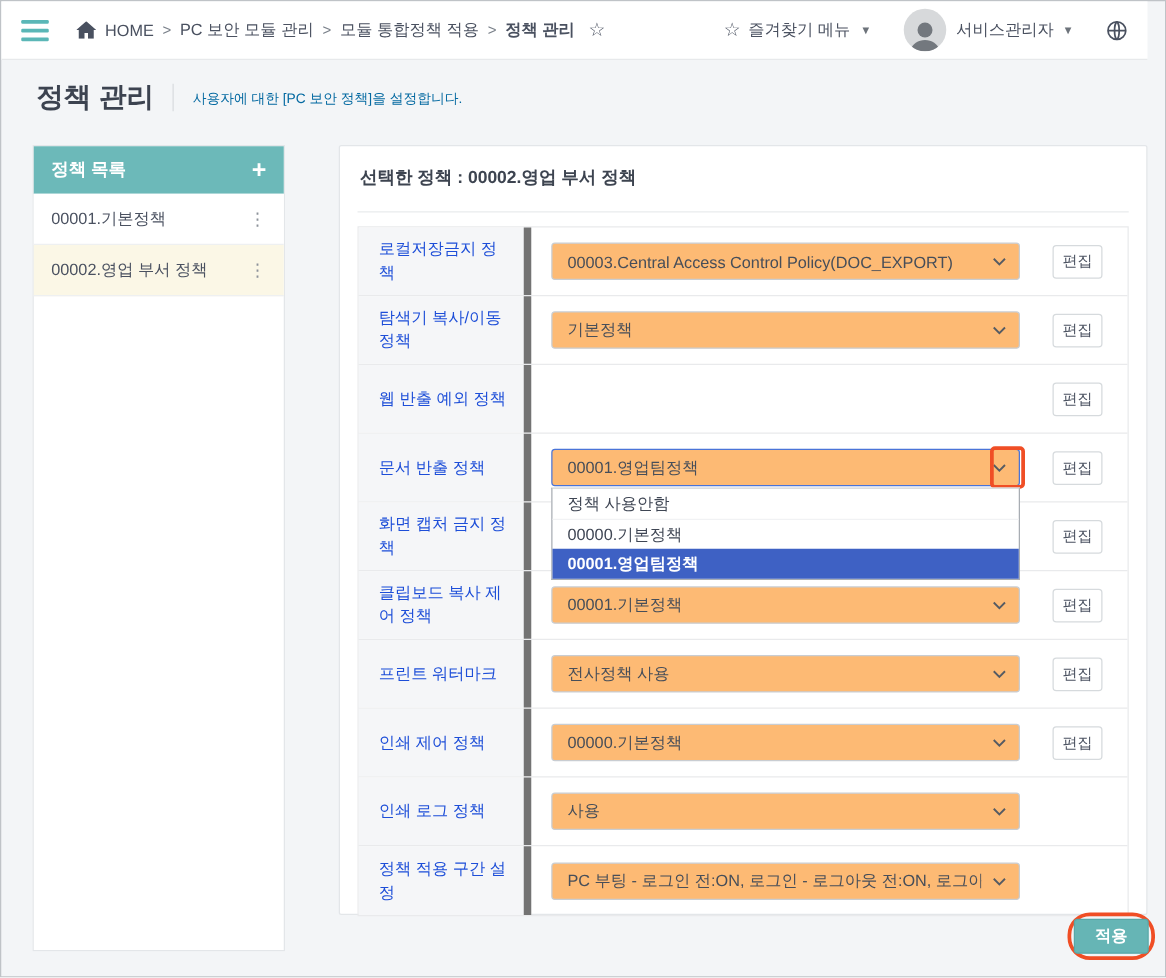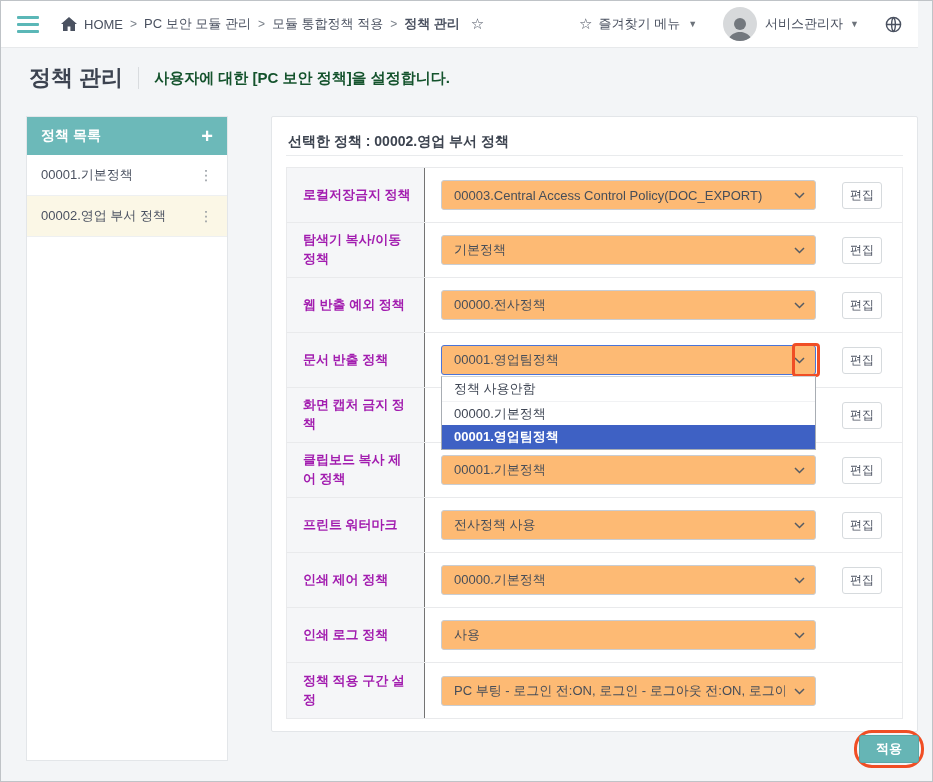--- a/index.html
+++ b/index.html
@@ -22,44 +22,44 @@
   .caret { font-size: 9px; color: #6d737b; margin-left: 2px; }
   .avatar { width: 34px; height: 34px; border-radius: 50%; background: #d7d9db; overflow: hidden;
             display: flex; justify-content: center; align-items: flex-end; margin: 0 8px 0 26px; }
   .user { display: flex; align-items: center; gap: 5px; font-size: 13px; color: #4a5160; cursor: pointer; }
   .globe { margin-left: 26px; display: flex; align-items: center; cursor: pointer; }
 
   
   .title-row { position: absolute; top: 62px; left: 28px; display: flex; align-items: center; gap: 15px; }
   .page-title { font-size: 22px; font-weight: bold; color: #3c4350; }
   .title-div { width: 1px; height: 22px; background: #d9dcdf; }
-  .subtitle { font-size: 15px; font-weight: 700; color: #14532d; }
+  .subtitle { font-size: 11px; font-weight: 400; color: #0369a1; }
 
   
   .sidebar { position: absolute; left: 25px; top: 115px; width: 202px; height: 645px;
              background: #fff; border: 1px solid #e3e6e9; }
   .sb-head { height: 38px; background: #6cb9b9; color: #fff; display: flex; align-items: center;
              padding: 0 14px; font-size: 14px; font-weight: bold; }
   .sb-plus { margin-left: auto; font-size: 20px; font-weight: bold; line-height: 1; cursor: pointer; }
   .list-item { height: 41px; display: flex; align-items: center; padding: 0 10px 0 14px;
                font-size: 13px; color: #4a5160; border-bottom: 1px solid #eef0f1; cursor: pointer; background: #fff; }
   .list-item.selected { background: #fbf7e6; }
   .kebab { margin-left: auto; color: #8d939a; font-size: 14px; padding: 0 4px; cursor: pointer; }
 
   
   .panel { position: absolute; left: 270px; top: 115px; width: 647px; height: 616px;
            background: #fff; border: 1px solid #e3e6e9; border-radius: 2px; padding: 10px 14px 0; }
-  .panel-heading { font-size: 14px; font-weight: bold; color: #3d4450; padding: 6px 2px 4px;
+  .panel-heading { font-size: 14px; font-weight: bold; color: #3d4450; padding: 6px 2px 18px;
                    border-bottom: 1px solid #e9ebed; margin-bottom: 11px; }
   .form-table { border: 1px solid #e9eaec; }
   .form-row { display: flex; height: 55px; border-bottom: 1px solid #e9eaec; }
   .form-row:last-child { border-bottom: none; }
-  .cell-label { width: 138px; background: #f5f6f8; border-right: 1px solid #737373;
+  .cell-label { width: 138px; background: #f5f6f8; border-right: 6px solid #737373;
                 display: flex; align-items: center; padding: 0 12px 0 16px;
-                font-size: 13px; font-weight: bold; color: #a21caf; line-height: 1.45; }
+                font-size: 13px; font-weight: normal; color: #1d4ed8; line-height: 1.45; }
   .cell-control { flex: 1; display: flex; align-items: center; position: relative; padding-left: 16px; }
   .select-box { width: 375px; height: 30px; border: 1px solid #c9cdd2; border-radius: 3px;
                 background: #fdba74; display: flex; align-items: center; padding: 0 30px 0 12px;
                 font-size: 13px; color: #474e59; position: relative; cursor: pointer; }
   .select-box.focused { border-color: #4a74d8; }
   .sel-val { white-space: nowrap; overflow: hidden; }
   .chev { position: absolute; right: 10px; top: 11px; display: flex; }
   .red-box { position: absolute; right: -5px; top: -3px; width: 28px; height: 34px;
              border: 3px solid #f04e25; border-radius: 4px; pointer-events: none; }
   .edit-btn { margin-left: auto; margin-right: 20px; width: 40px; height: 27px; background: #fff;
@@ -178,28 +178,20 @@
                   <path d="M1 1l4.5 4.5L10 1" fill="none" stroke="#555b63" stroke-width="1.5"></path>
                 </svg>
               </span>
             </div>
             <button class="edit-btn">편집</button>
           </div>
         </div>
         <div class="form-row">
           <div class="cell-label">웹 반출 예외 정책</div>
           <div class="cell-control">
-            <div class="select-box">
-              <span class="sel-val">00000.전사정책</span>
-              <span class="chev">
-                <svg width="11" height="7" viewBox="0 0 11 7">
-                  <path d="M1 1l4.5 4.5L10 1" fill="none" stroke="#555b63" stroke-width="1.5"></path>
-                </svg>
-              </span>
-            </div>
             <button class="edit-btn">편집</button>
           </div>
         </div>
         <div class="form-row">
           <div class="cell-label">문서 반출 정책</div>
           <div class="cell-control">
             <div class="select-box focused">
               <span class="sel-val">00001.영업팀정책</span>
               <span class="chev">
                 <svg width="11" height="7" viewBox="0 0 11 7">

